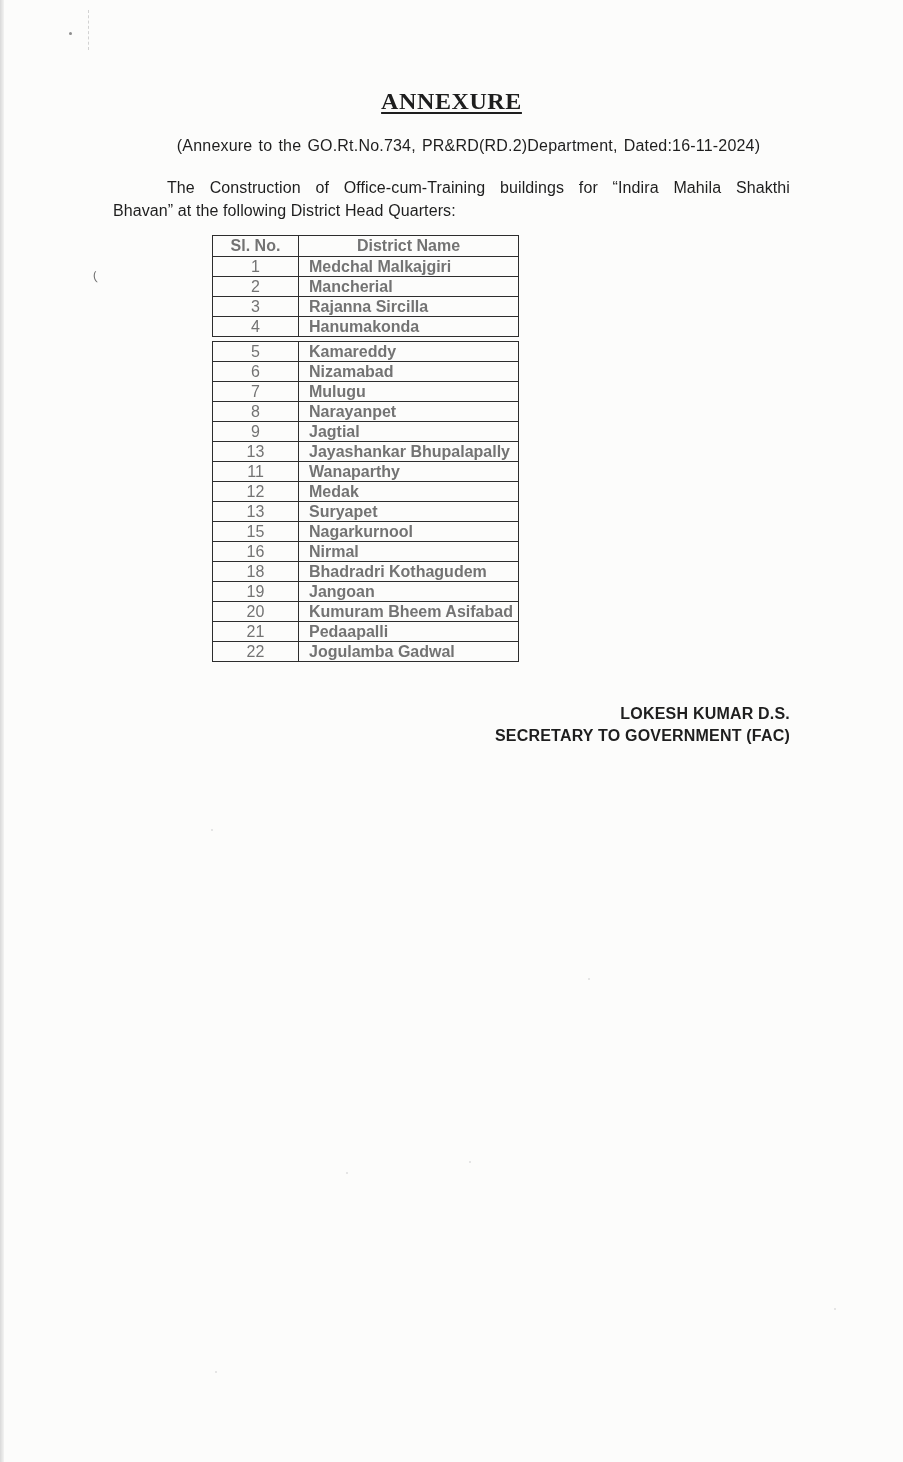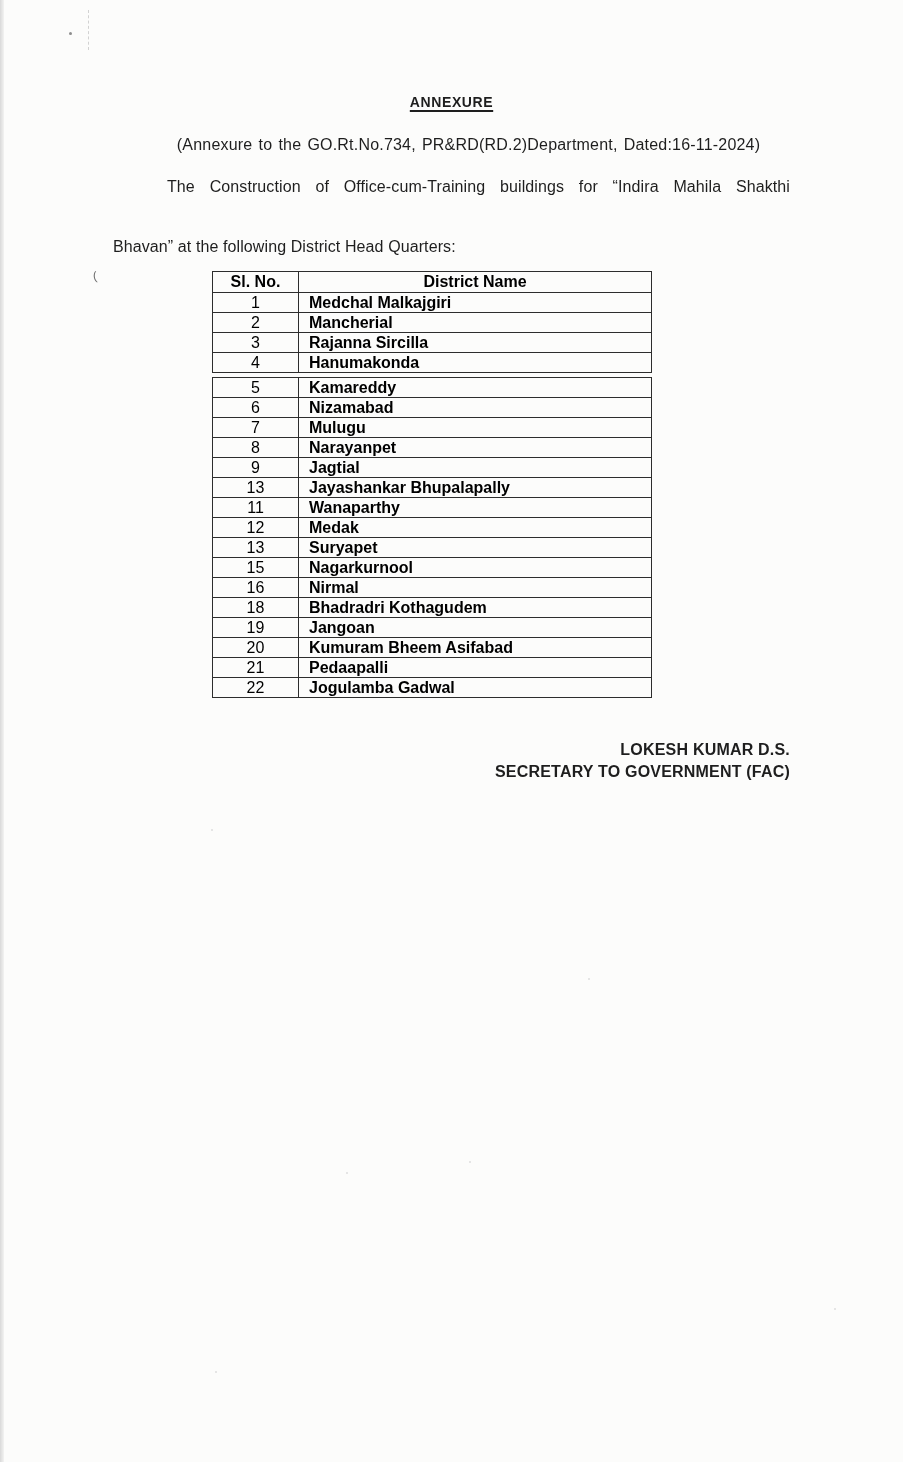--- a/index.html
+++ b/index.html
@@ -22,25 +22,26 @@
     width: 4px; height: 100%;
     background: linear-gradient(to right, #d9d9d9, #f3f3f2);
   }
   .doc-title {
     margin-top: 93px;
     text-align: center;
     line-height: 17px;
   }
   .doc-title span {
     font-weight: bold;
-    font-size: 14px;
+    font-size: 24px;
     letter-spacing: 0.6px;
     text-decoration: underline;
     text-decoration-thickness: 1.5px;
     text-underline-offset: 3px;
+    font-family: Liberation Serif, serif;
   }
   .annexure-ref {
     margin-top: 25px;
     text-align: center;
     font-size: 16px;
     letter-spacing: 0.2px;
     word-spacing: 1.5px;
     line-height: 17px;
     padding-left: 34px;
   }
@@ -51,28 +52,28 @@
     line-height: 22.5px;
     letter-spacing: 0.1px;
   }
   .para-line1 {
     text-align: justify;
     text-align-last: justify;
     text-indent: 54px;
     white-space: nowrap;
     overflow: hidden;
   }
-  .para-line2 { text-align: left; margin-top: 37px; }
+  .para-line2 { text-align: left; }
   .tbl-wrap { margin: 13px 0 0 212px; width: 369px; }
   table.districts {
     border-collapse: collapse;
-    width: 440px;
+    width: 307px;
     table-layout: fixed;
     font-size: 16px;
-    color: #000000;
+    color: #737373;
   }
   table.districts td, table.districts th {
     border: 1.6px solid #2d2d2d;
     padding: 0;
     vertical-align: middle;
     overflow: hidden;
     white-space: nowrap;
   }
   table.districts th { font-weight: bold; height: 20px; font-size: 16px; }
   table.districts td { height: 19px; }

